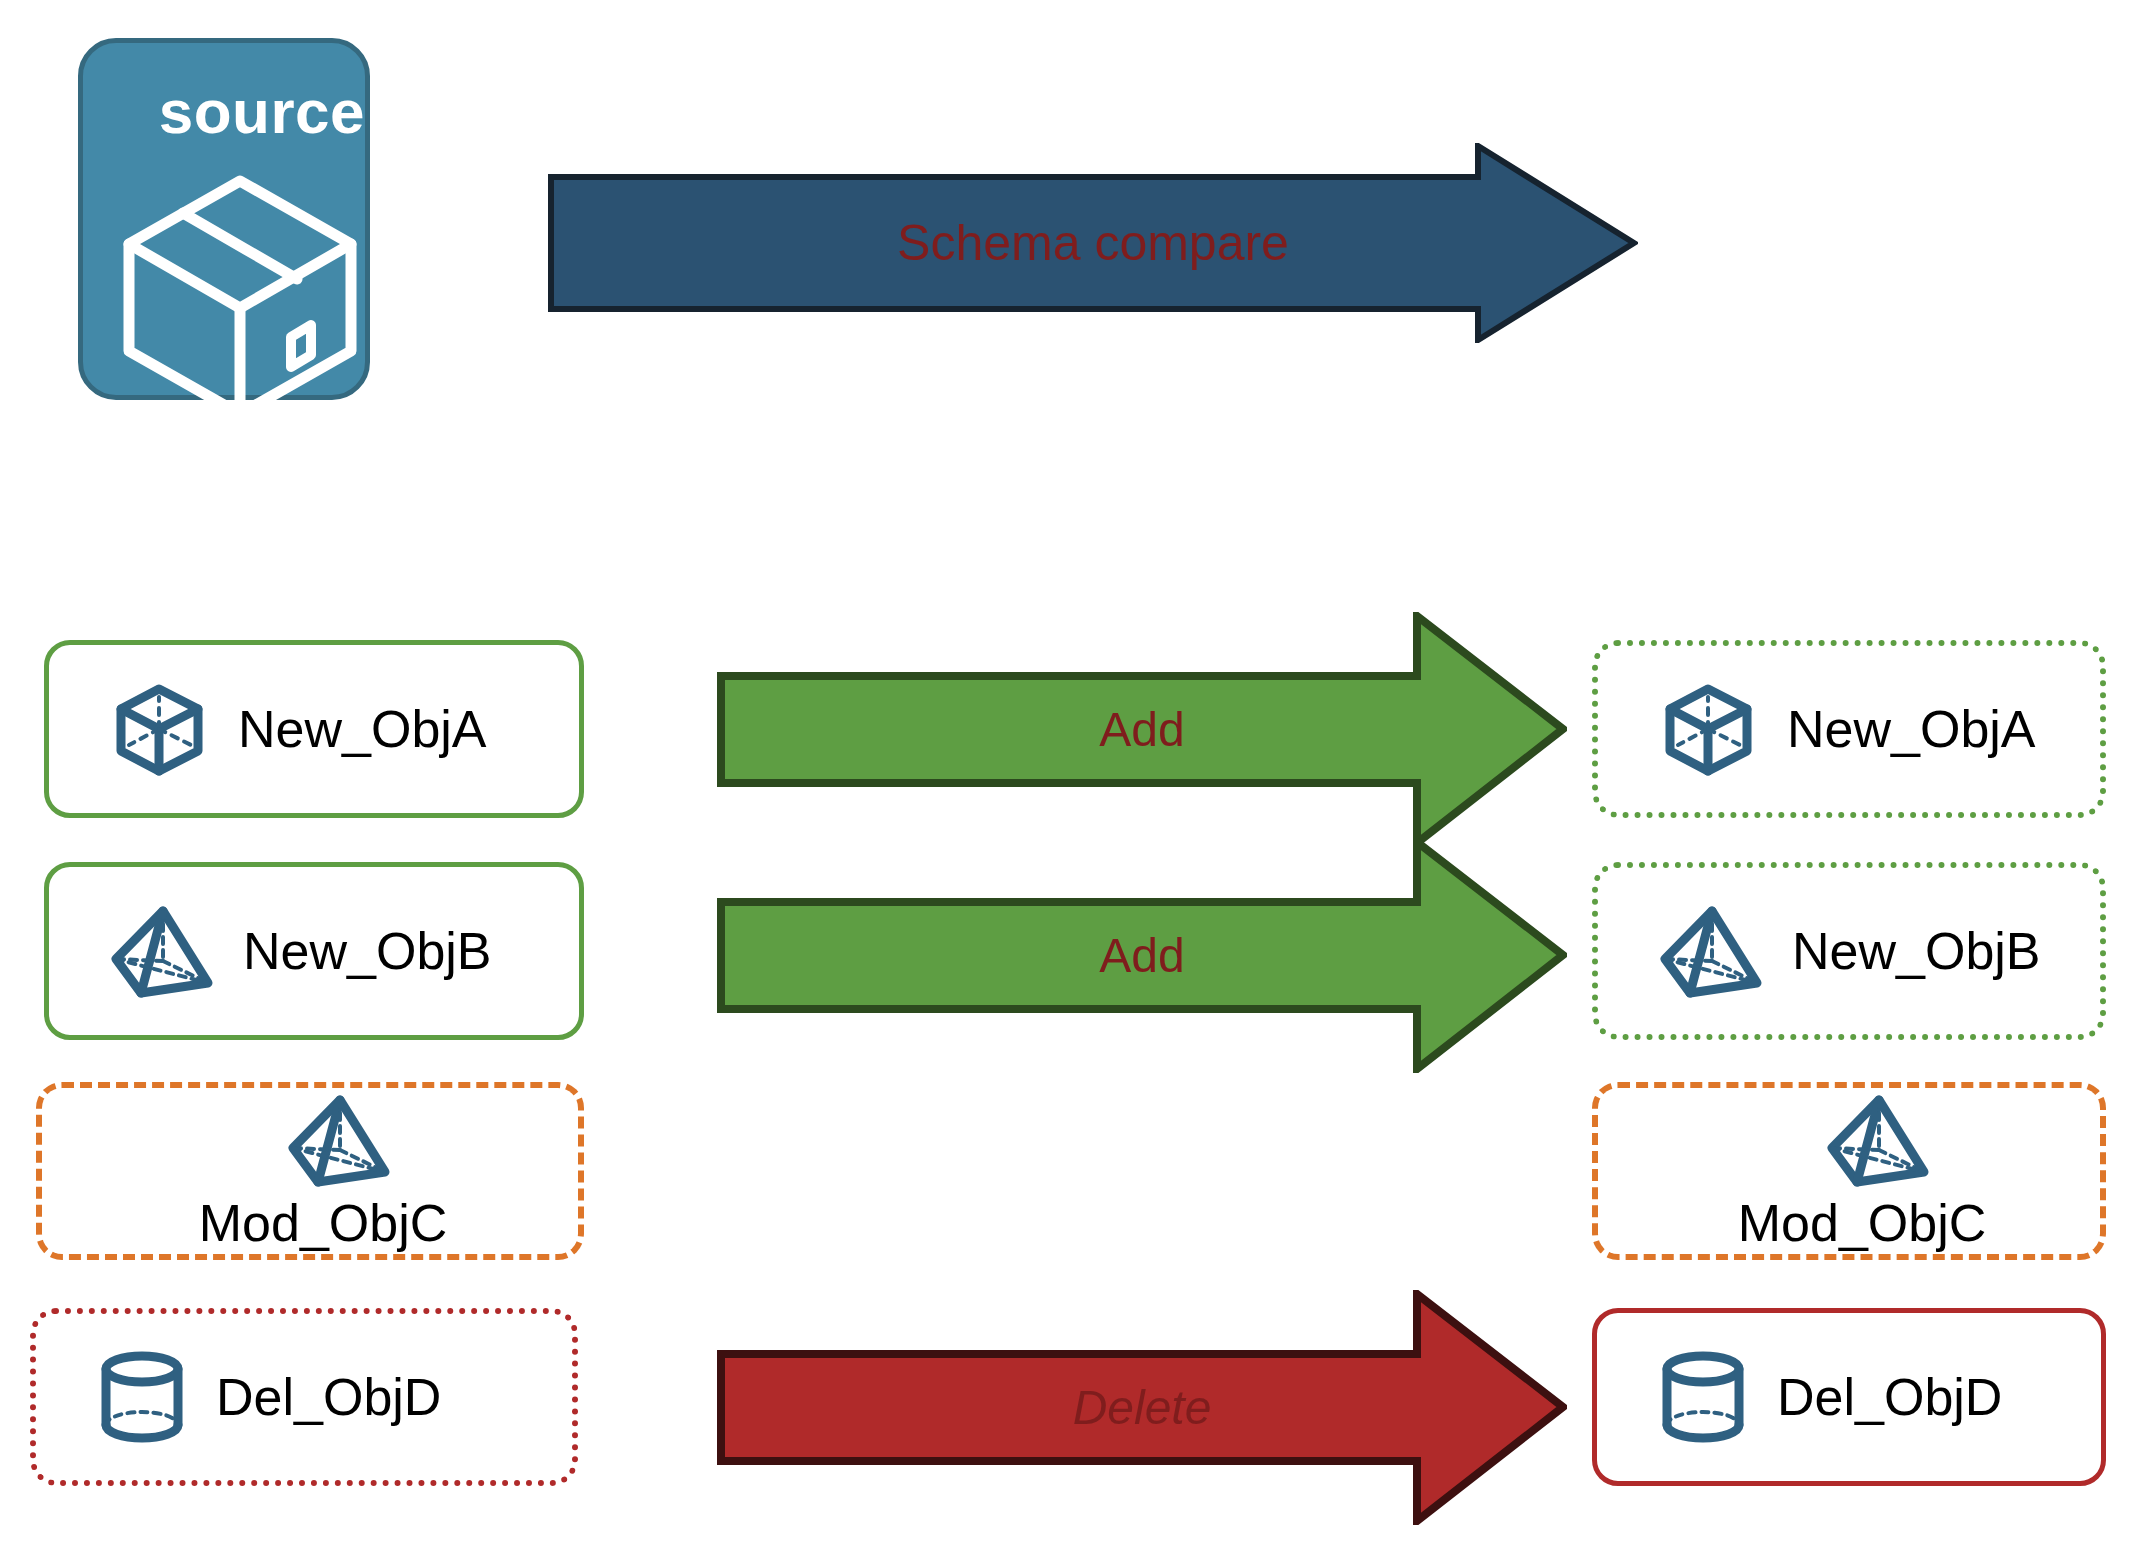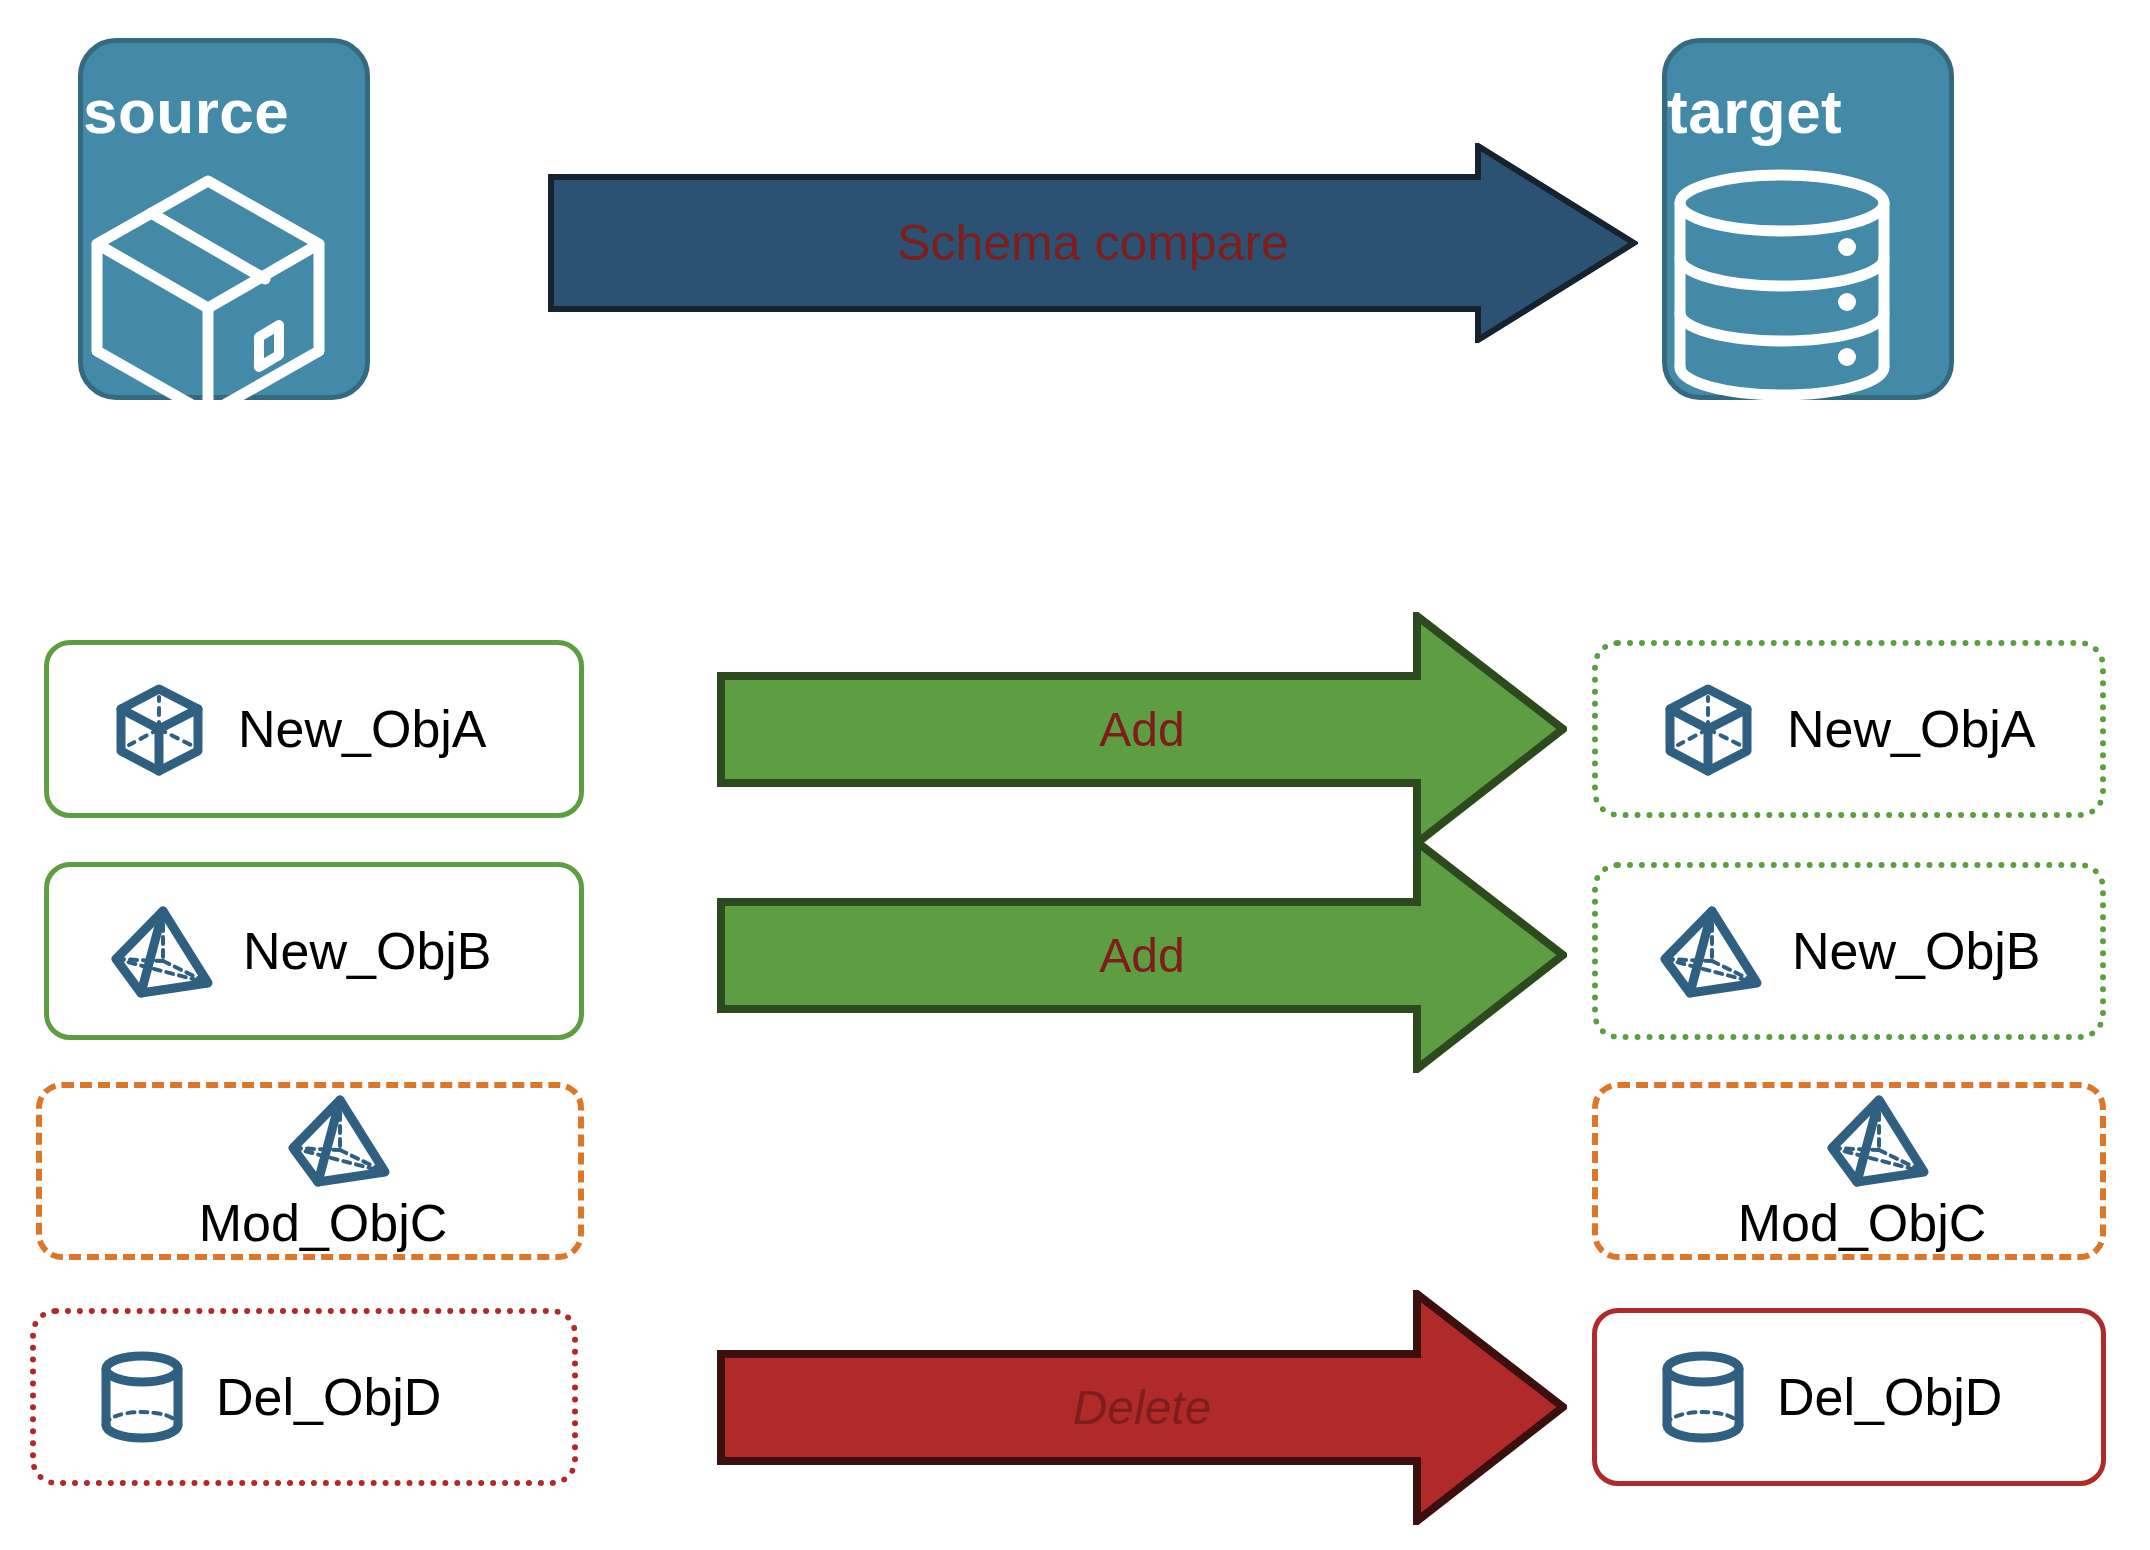--- a/index.html
+++ b/index.html
@@ -20,21 +20,21 @@
 
   
   .endpoint {
     position: absolute;
     background: #4389A8;
     border: 5px solid #35697F;
     border-radius: 38px;
     box-sizing: border-box;
     display: flex;
     flex-direction: column;
-    align-items: flex-start;
+    align-items: flex-end;
   }
   .endpoint-title {
     color: #ffffff;
     font-size: 62px;
     font-weight: bold;
     letter-spacing: 0.5px;
     margin-top: 38px;
     line-height: 1;
   }
   .endpoint-art {
@@ -132,38 +132,20 @@
     </div>
   </div>
 
   <div class="big-arrow-wrap" style="left:548px; top:143px; width:1090px; height:200px;">
     <svg width="1090" height="200" viewBox="0 0 1090 200" preserveAspectRatio="none">
       <polygon points="3,34 930,34 930,3 1086,100 930,197 930,166 3,166" fill="#2B5272" stroke="#16232F" stroke-width="6" stroke-linejoin="miter"></polygon>
     </svg>
     <div class="arrow-label big-arrow-label">Schema compare</div>
   </div>
 
-  <div class="endpoint" style="left:1662px; top:38px; width:292px; height:362px;">
-    <div class="endpoint-title">target</div>
-    <div class="endpoint-art">
-      <svg width="230" height="232" viewBox="0 0 230 232">
-        <g fill="none" stroke="#ffffff" stroke-width="11" stroke-linejoin="round" stroke-linecap="round">
-          <ellipse cx="115" cy="34" rx="102" ry="28"></ellipse>
-          <path d="M13 34 L13 198"></path>
-          <path d="M217 34 L217 198"></path>
-          <path d="M13 198 a102 28 0 0 0 204 0"></path>
-          <path d="M13 89 a102 28 0 0 0 204 0"></path>
-          <path d="M13 144 a102 28 0 0 0 204 0"></path>
-        </g>
-        <circle cx="180" cy="78" r="9" fill="#ffffff"></circle>
-        <circle cx="180" cy="133" r="9" fill="#ffffff"></circle>
-        <circle cx="180" cy="188" r="9" fill="#ffffff"></circle>
-      </svg>
-    </div>
-  </div>
 
   <div class="obj-card b-solid-green" style="left:44px; top:640px; width:540px; height:178px;">
     <span class="obj-icon">
       <svg width="105" height="105" viewBox="0 0 105 105">
         <g stroke="#2F6081" fill="none" stroke-linejoin="round" stroke-linecap="round">
           <path d="M14 32 L52 12 L91 32 L91 74 L52 94 L14 74 Z" stroke-width="9"></path>
           <path d="M14 32 L52 52 L91 32" stroke-width="9"></path>
           <path d="M52 52 L52 94" stroke-width="9"></path>
           <path d="M52 52 L52 20" stroke-width="4" stroke-dasharray="7 7"></path>
           <path d="M52 52 L22 68" stroke-width="4" stroke-dasharray="7 7"></path>

